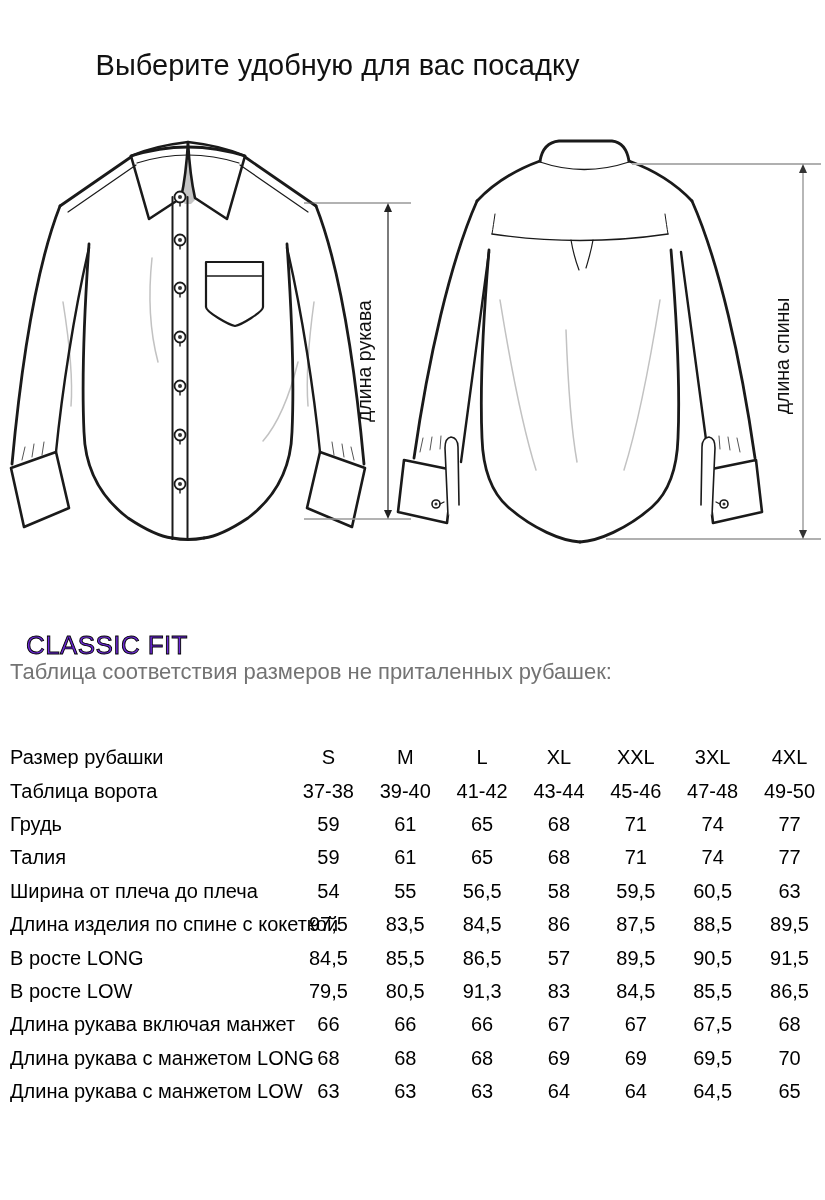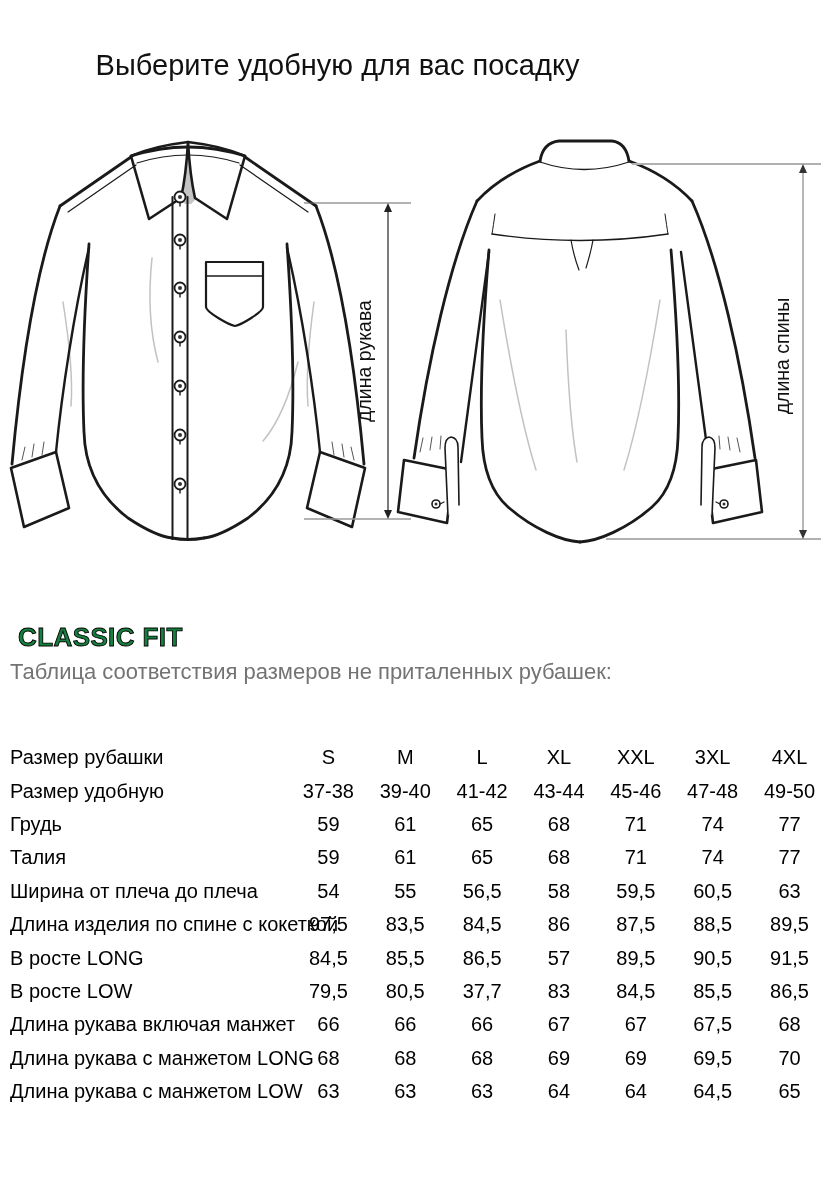--- a/index.html
+++ b/index.html
@@ -7,23 +7,23 @@
     width:825px;height:1200px;position:relative;overflow:hidden;
     font-family:"Liberation Sans",sans-serif;color:#000;
   }
   .title{
     position:absolute;top:48px;left:0;width:675px;margin:0;
     text-align:center;font-size:29px;font-weight:400;line-height:34px;color:#111;
   }
   #diagram{position:absolute;top:0;left:0;}
   svg text{font-family:"Liberation Sans",sans-serif;fill:#111;}
   .fit-heading{
-    position:absolute;top:613px;left:10px;margin:8px;
-    font-size:26px;font-weight:700;letter-spacing:.4px;line-height:32px;
-    -webkit-text-stroke:0.9px #000;color:#15803d;
+    position:absolute;top:613px;left:10px;margin:16px;
+    font-size:26px;font-weight:400;letter-spacing:.4px;line-height:32px;
+    -webkit-text-stroke:0.9px #000;color:#6d28d9;
   }
   .table-caption{
     position:absolute;top:658px;left:10px;margin:0;
     font-size:22px;font-weight:400;line-height:28px;color:#737373;
   }
   table.size-table{
     position:absolute;top:741px;left:10px;width:818px;
     border-collapse:collapse;table-layout:fixed;
     font-size:20px;color:#000;
   }
@@ -214,21 +214,21 @@
         <td class="label">Размер рубашки</td>
         <td class="val">S</td>
         <td class="val">M</td>
         <td class="val">L</td>
         <td class="val">XL</td>
         <td class="val">XXL</td>
         <td class="val">3XL</td>
         <td class="val">4XL</td>
       </tr>
       <tr>
-        <td class="label">Размер удобную</td>
+        <td class="label">Таблица ворота</td>
         <td class="val">37-38</td>
         <td class="val">39-40</td>
         <td class="val">41-42</td>
         <td class="val">43-44</td>
         <td class="val">45-46</td>
         <td class="val">47-48</td>
         <td class="val">49-50</td>
       </tr>
       <tr>
         <td class="label">Грудь</td>
@@ -277,21 +277,21 @@
         <td class="val">86,5</td>
         <td class="val">57</td>
         <td class="val">89,5</td>
         <td class="val">90,5</td>
         <td class="val">91,5</td>
       </tr>
       <tr>
         <td class="label">В росте LOW</td>
         <td class="val">79,5</td>
         <td class="val">80,5</td>
-        <td class="val">37,7</td>
+        <td class="val">91,3</td>
         <td class="val">83</td>
         <td class="val">84,5</td>
         <td class="val">85,5</td>
         <td class="val">86,5</td>
       </tr>
       <tr>
         <td class="label">Длина рукава включая манжет</td>
         <td class="val">66</td>
         <td class="val">66</td>
         <td class="val">66</td>

